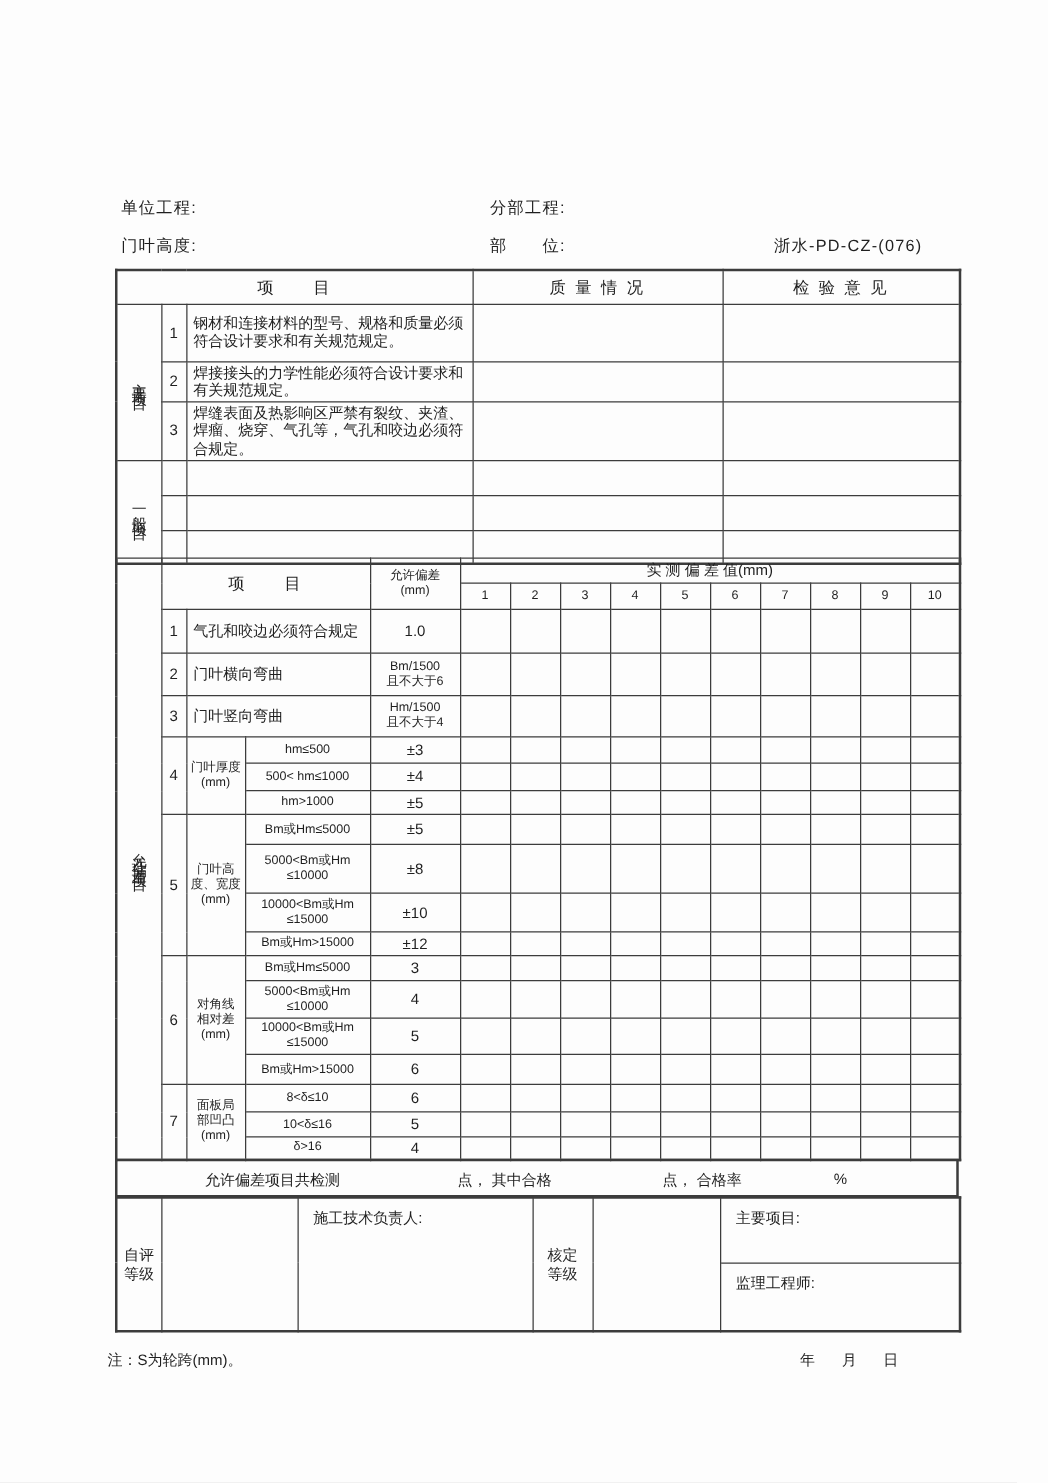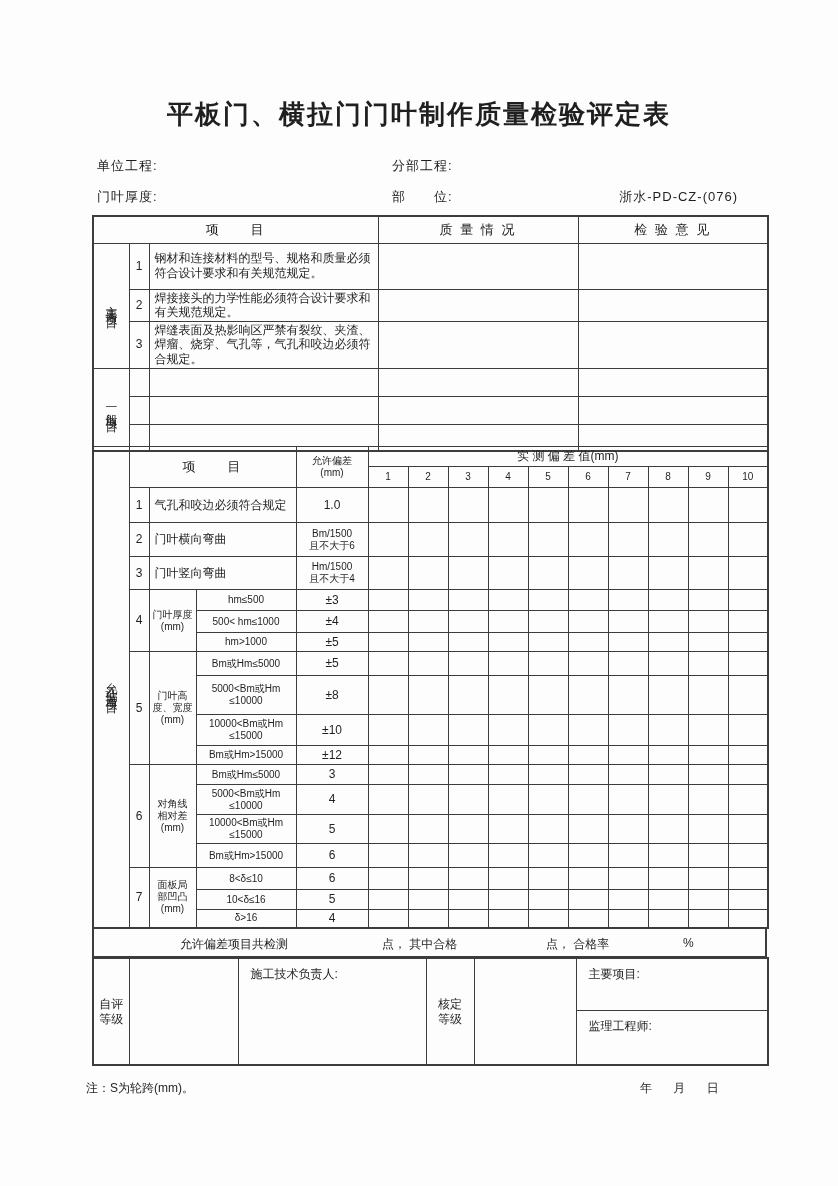--- a/index.html
+++ b/index.html
@@ -13,35 +13,34 @@
      padding:0;overflow:hidden;line-height:1.2;}
   .tblA,.tblB,.blockD{border:2px solid #3c3c3c;}
   .tblB{border-top-width:1px;}
   .hdr{font-size:13px;letter-spacing:2px;}
   .ltext{text-align:left;padding:1px 5px;line-height:1.22;}
   .prewrap{white-space:pre-line;margin-top:10px;}
   .vlabel{writing-mode:vertical-rl;text-orientation:upright;letter-spacing:4px;font-size:12px;display:inline-block;}
   .small{font-size:10px;}
   .sumrow{left:92px;top:927px;width:675px;height:31px;box-sizing:border-box;
           border:2px solid #3c3c3c;border-top-width:1px;font-size:12px;}
-  .sumrow span{position:absolute;top:8px;margin-left:16px;}
+  .sumrow span{position:absolute;top:8px;}
   .blockD{left:92px;top:957px;}
   .topleft{text-align:left;vertical-align:top;padding:8px 0 0 12px;font-size:12px;}
   .note{font-size:12px;}
 </style>
 </head>
 <body>
 
 <div class="page">
 
-  <div class="abs title">平板门、横拉门门叶制作质量检验评定表</div>
 
   <div class="abs field" style="left:97px;top:157px;text-align:center;">单位工程:</div>
   <div class="abs field" style="left:392px;top:157px;">分部工程:</div>
-  <div class="abs field" style="left:97px;top:188px;">门叶厚度:</div>
+  <div class="abs field" style="left:97px;top:188px;">门叶高度:</div>
   <div class="abs field" style="left:392px;top:188px;">部　　位:</div>
   <div class="abs field" style="left:560px;top:188px;width:178px;text-align:right;">浙水-PD-CZ-(076)</div>
 
   <table class="tblA" style="left:92px;top:215px;width:675px;">
     <colgroup>
         <col style="width:36px">
         <col style="width:20px">
         <col style="width:229px">
         <col style="width:200px">
         <col style="width:190px">

